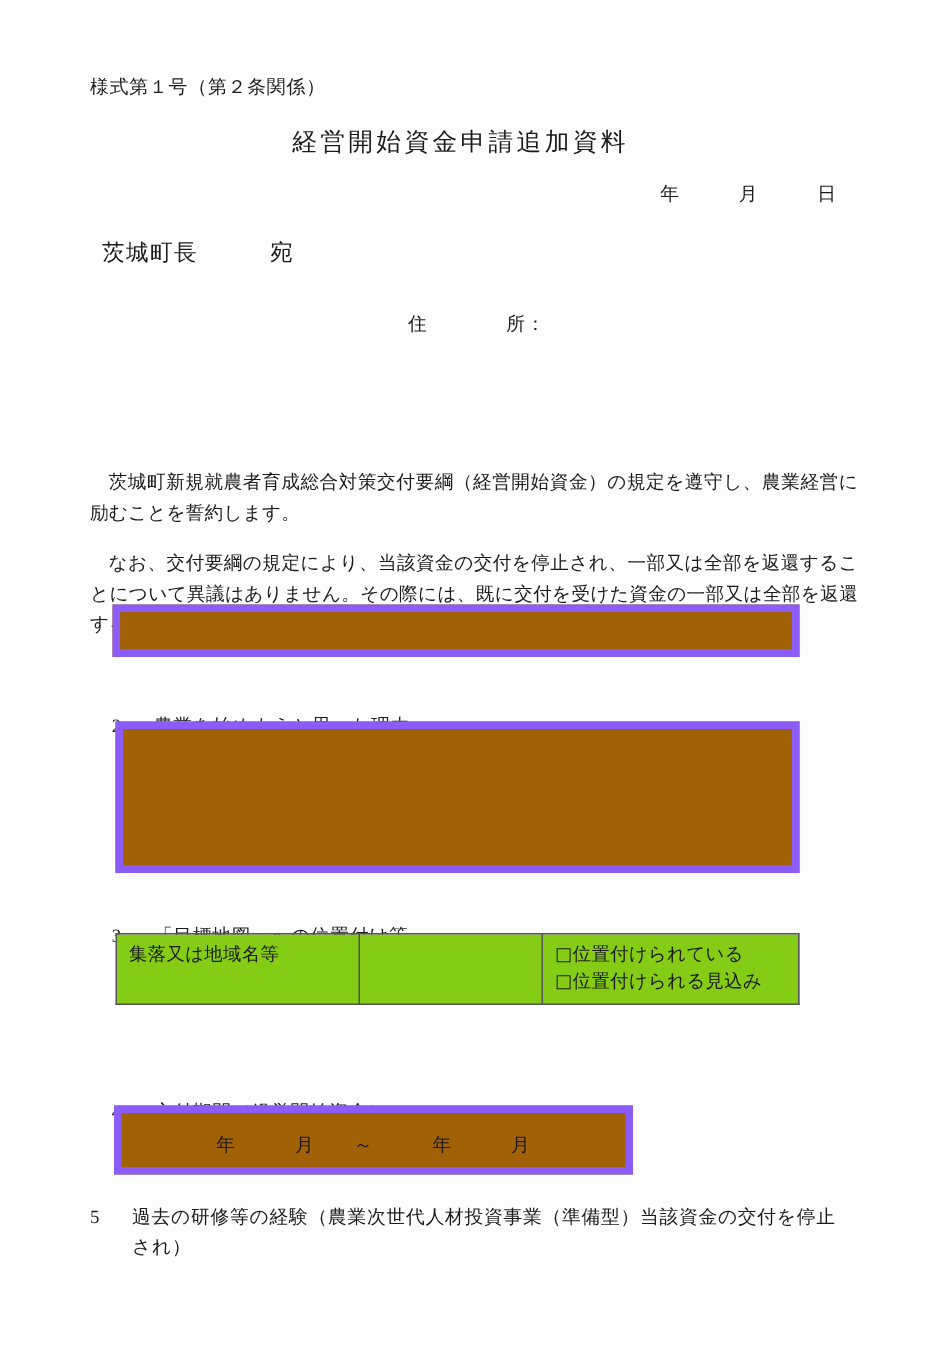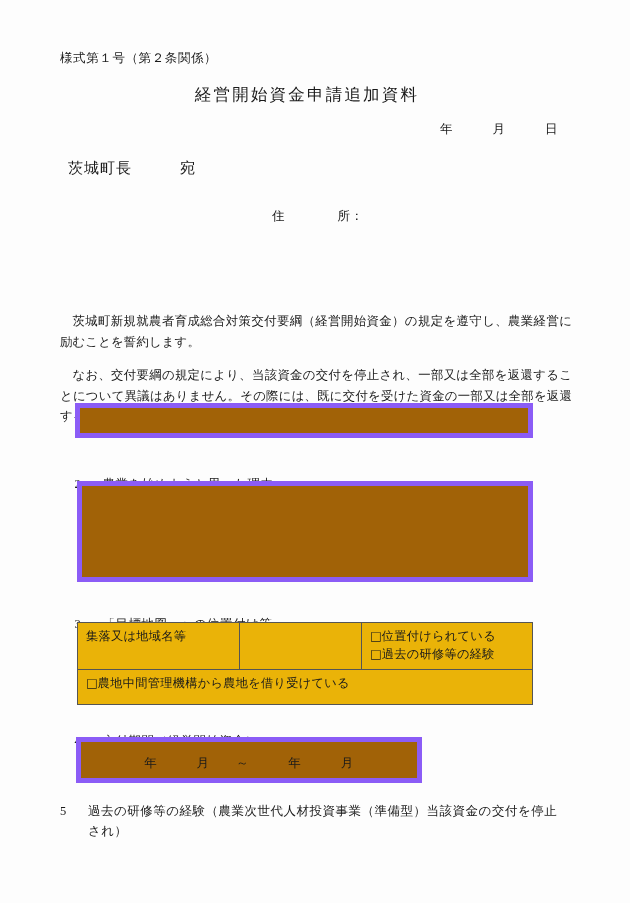--- a/index.html
+++ b/index.html
@@ -117,21 +117,21 @@
     border-collapse: collapse;
     table-layout: fixed;
   }
   #table-map td {
     border: 1px solid #555555;
     font-size: 12.2px;
     letter-spacing: 0.3px;
     padding: 4px 8px;
     vertical-align: top;
     line-height: 18px;
-    background: #eab308;
+    background: #84cc16;
   }
   .col-a { width: 145px; }
   .col-b { width: 105px; }
   .cell-tall { height: 38px; }
   .cell-row2 { height: 26px; }
   .checkbox-glyph { font-family: "DejaVu Sans", sans-serif; font-size: 11.5px; }
 </style>
 </head>
 <body>
 
@@ -173,24 +173,21 @@
 
   <div class="section-head" style="left:60px; top:601px;">
     <span class="sec-num">3</span><span>「目標地図」への位置付け等</span>
   </div>
 
   <table id="table-map">
     <tbody>
         <tr>
       <td class="col-a cell-tall">集落又は地域名等</td>
       <td class="col-b cell-tall"></td>
-      <td class="cell-tall checkbox-glyph">□位置付けられている　　□過去の研修等の経験</td>
-    </tr>
-    <tr>
-      <td colspan="3" class="cell-row2 checkbox-glyph">□農地中間管理機構から農地を借り受けている</td>
+      <td class="cell-tall checkbox-glyph">□位置付けられている　　□位置付けられる見込み</td>
     </tr>
   </tbody>
     </table>
 
   <div class="section-head" style="left:60px; top:718px;">
     <span class="sec-num">4</span><span>交付期間（経営開始資金）</span>
   </div>
   <div class="box" id="box-period">
     <div class="period-text">年　　　月　　～　　　年　　　月</div>
   </div>

